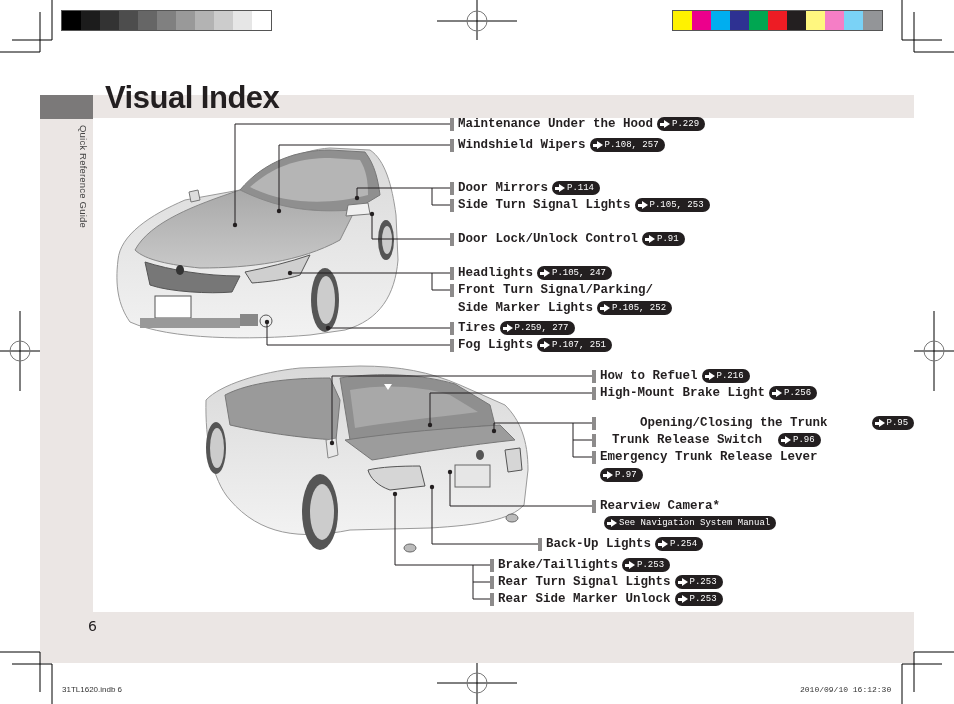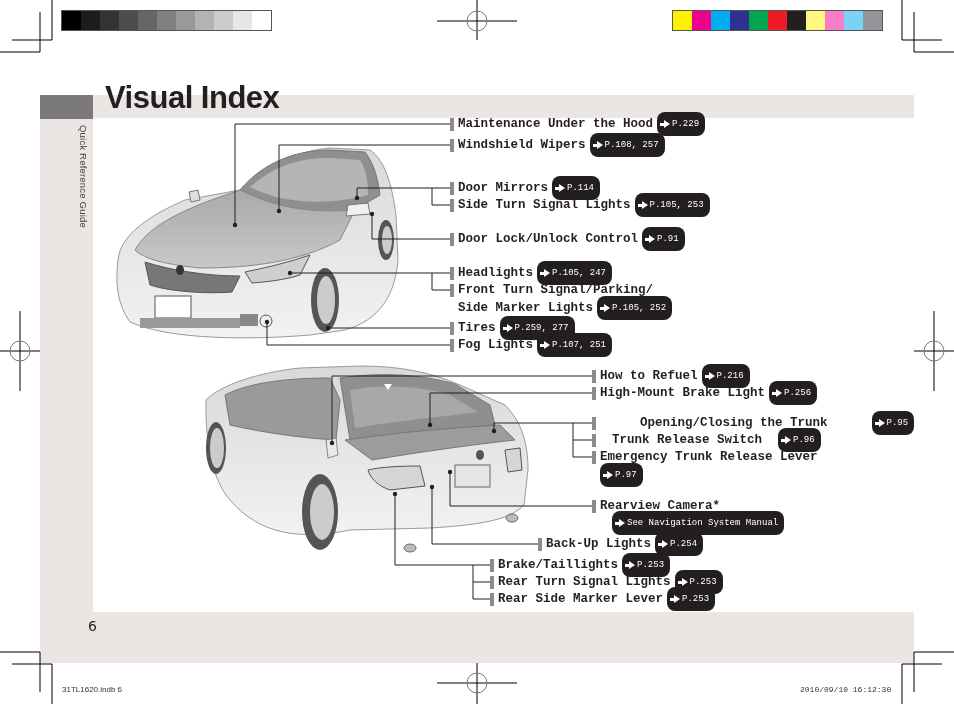--- a/index.html
+++ b/index.html
@@ -10,21 +10,21 @@
   .page-white{position:absolute;left:93px;top:118px;width:821px;height:494px;background:#fff;}
   .tab-dark{position:absolute;left:40px;top:95px;width:53px;height:24px;background:#7b7979;}
   .side-label{position:absolute;left:78px;top:125px;writing-mode:vertical-rl;font-size:9.5px;color:#444;font-family:"Liberation Sans",sans-serif;letter-spacing:0.2px;}
   .title{position:absolute;left:105px;top:80px;font-size:31px;font-weight:bold;color:#231f20;font-family:Liberation Sans, sans-serif;letter-spacing:-0.5px;}
   .page-num{position:absolute;left:88px;top:618px;font-size:14px;color:#231f20;}
   .footer-l{position:absolute;left:62px;top:685px;font-size:8px;font-family:Liberation Sans, sans-serif;color:#333;}
   .footer-r{position:absolute;left:800px;top:685px;font-size:8px;font-family:"Liberation Mono",monospace;color:#333;}
   .label{position:absolute;font-size:12.5px;font-weight:bold;color:#231f20;white-space:nowrap;display:flex;align-items:center;height:16px;line-height:16px;font-family:Liberation Mono, monospace;}
   .label .bar{display:inline-block;width:4px;height:13px;background:#8d8b8b;margin-right:4px;}
   .label .nobar{display:inline-block;width:8px;}
-  .ref{display:inline-flex;align-items:center;background:#231f20;color:#fff;font-size:9px;font-weight:normal;border-radius:8px;height:24px;padding:0 6px 0 4px;margin-left:4px;line-height:12px;}
+  .ref{display:inline-flex;align-items:center;background:#231f20;color:#fff;font-size:9px;font-weight:normal;border-radius:8px;height:14px;padding:0 6px 0 4px;margin-left:4px;line-height:12px;}
   .ref .arr{display:inline-block;width:0;height:0;border-top:4px solid transparent;border-bottom:4px solid transparent;border-left:6px solid #fff;margin-left:3px;margin-right:2px;position:relative;}
   .ref .arr:before{content:"";position:absolute;left:-10px;top:-1.5px;width:5px;height:3px;background:#fff;}
   svg.lines{position:absolute;left:0;top:0;}
 </style>
 </head>
 <body>
 
 <div class="page-bg"></div>
 <div class="page-white"></div>
 <div class="tab-dark"></div>
@@ -336,21 +336,21 @@
       <span class="arr"></span>
       <span>P.97</span>
     </span>
 </div>
 <div class="label" style="left:592px;top:498px;">
   <span class="bar"></span>
   <span>Rearview Camera*</span>
 </div>
 <div class="label" style="left:592px;top:515px;">
   <span class="nobar"></span>
-  <span class="ref" style="margin-left:12px">
+  <span class="ref" style="margin-left:4px">
       <span class="arr"></span>
       <span>See Navigation System Manual</span>
     </span>
 </div>
 <div class="label" style="left:538px;top:536px;">
   <span class="bar"></span>
   <span>Back-Up Lights</span>
   <span class="ref">
       <span class="arr"></span>
       <span>P.254</span>
@@ -367,21 +367,21 @@
 <div class="label" style="left:490px;top:574px;">
   <span class="bar"></span>
   <span>Rear Turn Signal Lights</span>
   <span class="ref">
       <span class="arr"></span>
       <span>P.253</span>
     </span>
 </div>
 <div class="label" style="left:490px;top:591px;">
   <span class="bar"></span>
-  <span>Rear Side Marker Lever</span>
+  <span>Rear Side Marker Unlock</span>
   <span class="ref">
       <span class="arr"></span>
       <span>P.253</span>
     </span>
 </div>
 
 <div class="page-num">6</div>
 <div class="footer-l">31TL1620.indb   6</div>
 <div class="footer-r">2010/09/10   16:12:30</div>
 

